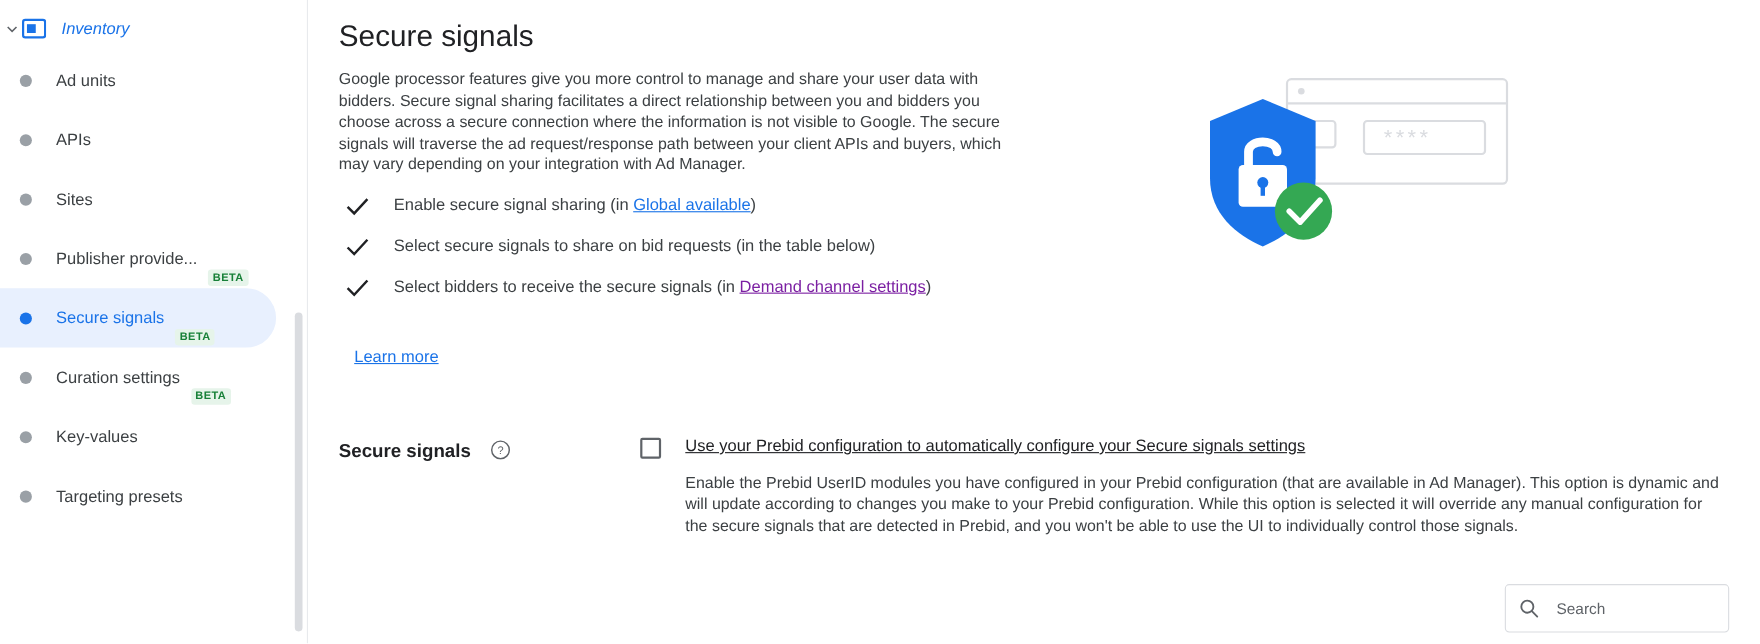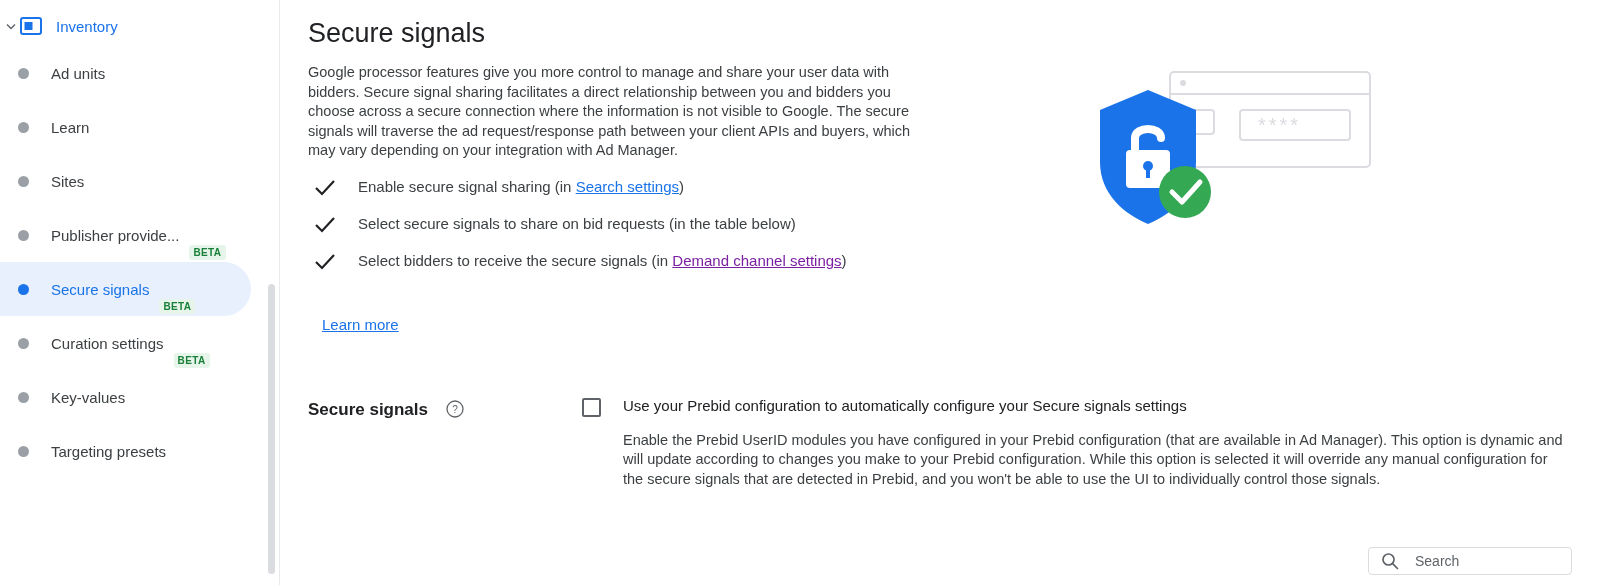--- a/index.html
+++ b/index.html
@@ -26,20 +26,21 @@
     background: #ffffff;
     border-right: 1px solid #e8eaed;
     padding-top: 6px;
     overflow: hidden;
   }
   .side-head {
     display: flex;
     align-items: center;
     height: 40px;
     padding-left: 4px;
+    font-style: italic;
   }
   .caret {
     width: 14px; height: 14px;
     margin-right: 2px;
     display: flex; align-items: center; justify-content: center;
     color: #5f6368;
   }
   .caret svg { display:block; }
   .inv-icon {
     width: 22px; height: 22px;
@@ -187,21 +188,21 @@
   }
   .help-icon {
     margin-left: 18px;
     width: 18px; height: 18px;
     color: #5f6368;
     display: inline-flex;
     align-items: center; justify-content: center;
     cursor: pointer;
   }
   .section-body { flex: 1 1 auto; padding-left: 24px; }
-  .cb-row { display: flex; align-items: center; }
+  .cb-row { display: flex; align-items: center; text-decoration: underline; }
   .checkbox {
     width: 19px; height: 19px;
     border: 2px solid #5f6368;
     border-radius: 2px;
     margin-right: 22px;
     margin-top: 2px;
     flex: 0 0 19px;
     cursor: pointer;
     background: #fff;
   }
@@ -218,21 +219,21 @@
     color: #3c4043;
     max-width: 940px;
   }
 
   
   .search-box {
     position: absolute;
     right: 28px;
     bottom: 10px;
     width: 204px;
-    height: 28px;
+    height: 44px;
     border: 1px solid #dadce0;
     border-radius: 4px;
     display: flex;
     align-items: center;
     padding: 0 12px;
     background: #fff;
   }
   .search-icon { color: #5f6368; margin-right: 14px; display:flex; }
   .search-input {
     border: none;
@@ -266,21 +267,21 @@
       </span>
       <span class="inv-title">Inventory</span>
     </div>
 
     <div class="nav-item">
       <span class="dot"></span>
       <span class="label">Ad units</span>
     </div>
     <div class="nav-item">
       <span class="dot"></span>
-      <span class="label">Learn</span>
+      <span class="label">APIs</span>
     </div>
     <div class="nav-item">
       <span class="dot"></span>
       <span class="label">Sites</span>
     </div>
     <div class="nav-item">
       <span class="dot"></span>
       <span class="label">Publisher provide...</span>
       <span class="beta">BETA</span>
     </div>
@@ -314,21 +315,21 @@
       <div class="intro">Google processor features give you more control to manage and share your user data with bidders. Secure signal sharing facilitates a direct relationship between you and bidders you choose across a secure connection where the information is not visible to Google. The secure signals will traverse the ad request/response path between your client APIs and buyers, which may vary depending on your integration with Ad Manager.</div>
 
       <div class="check-list">
 
         <div class="check-row">
           <span class="check-mark">
             <svg width="22" height="18" viewBox="0 0 22 18">
                 <path d="M2 9 L8 15 L20 2" fill="none" stroke="#202124" stroke-width="2.2"></path>
               </svg>
           </span>
-          <span class="check-text"><span>Enable secure signal sharing (in </span><a class="link" href="#">Search settings</a><span>)</span></span>
+          <span class="check-text"><span>Enable secure signal sharing (in </span><a class="link" href="#">Global available</a><span>)</span></span>
         </div>
 
         <div class="check-row">
           <span class="check-mark">
             <svg width="22" height="18" viewBox="0 0 22 18">
                 <path d="M2 9 L8 15 L20 2" fill="none" stroke="#202124" stroke-width="2.2"></path>
               </svg>
           </span>
           <span class="check-text">Select secure signals to share on bid requests (in the table below)</span>
         </div>

